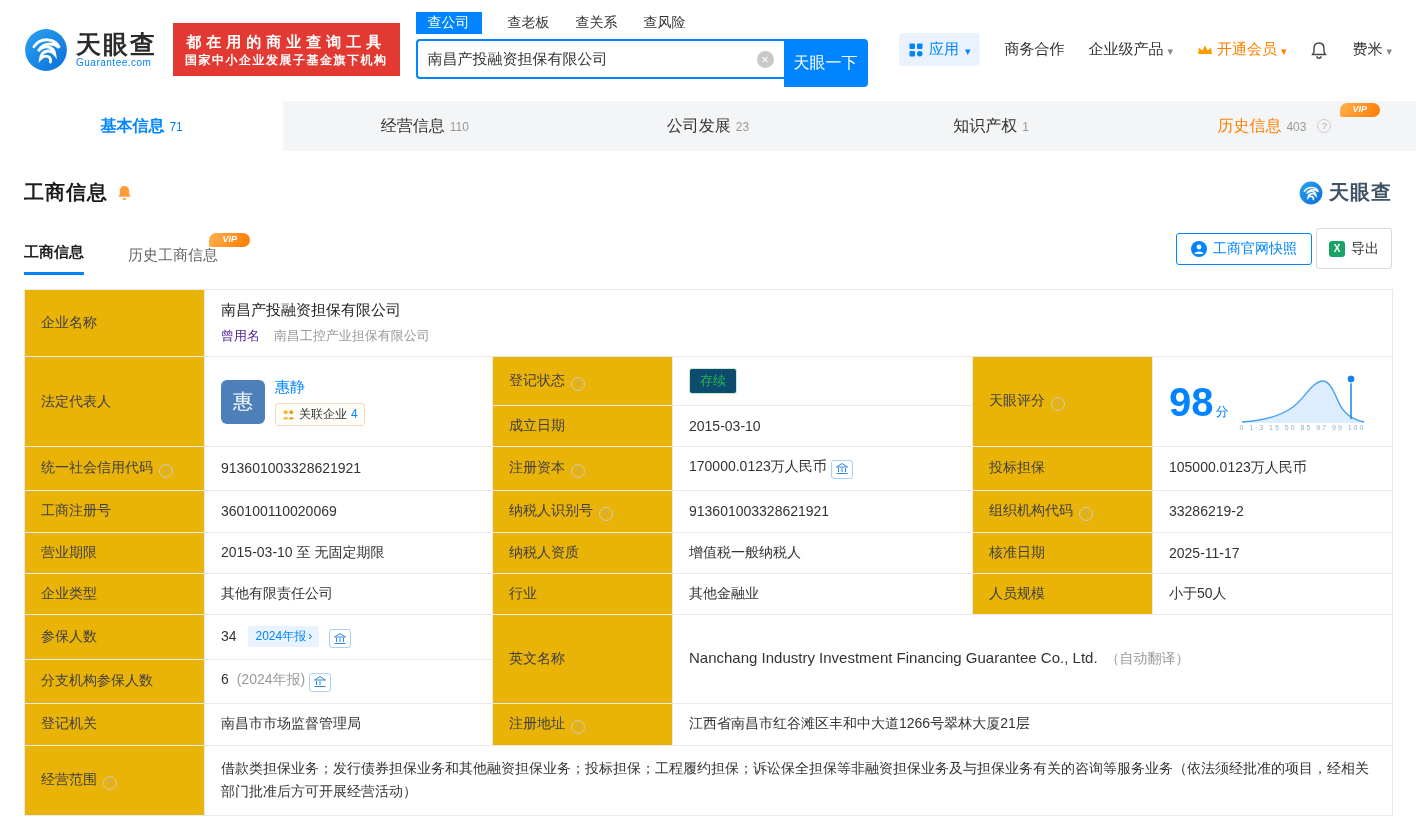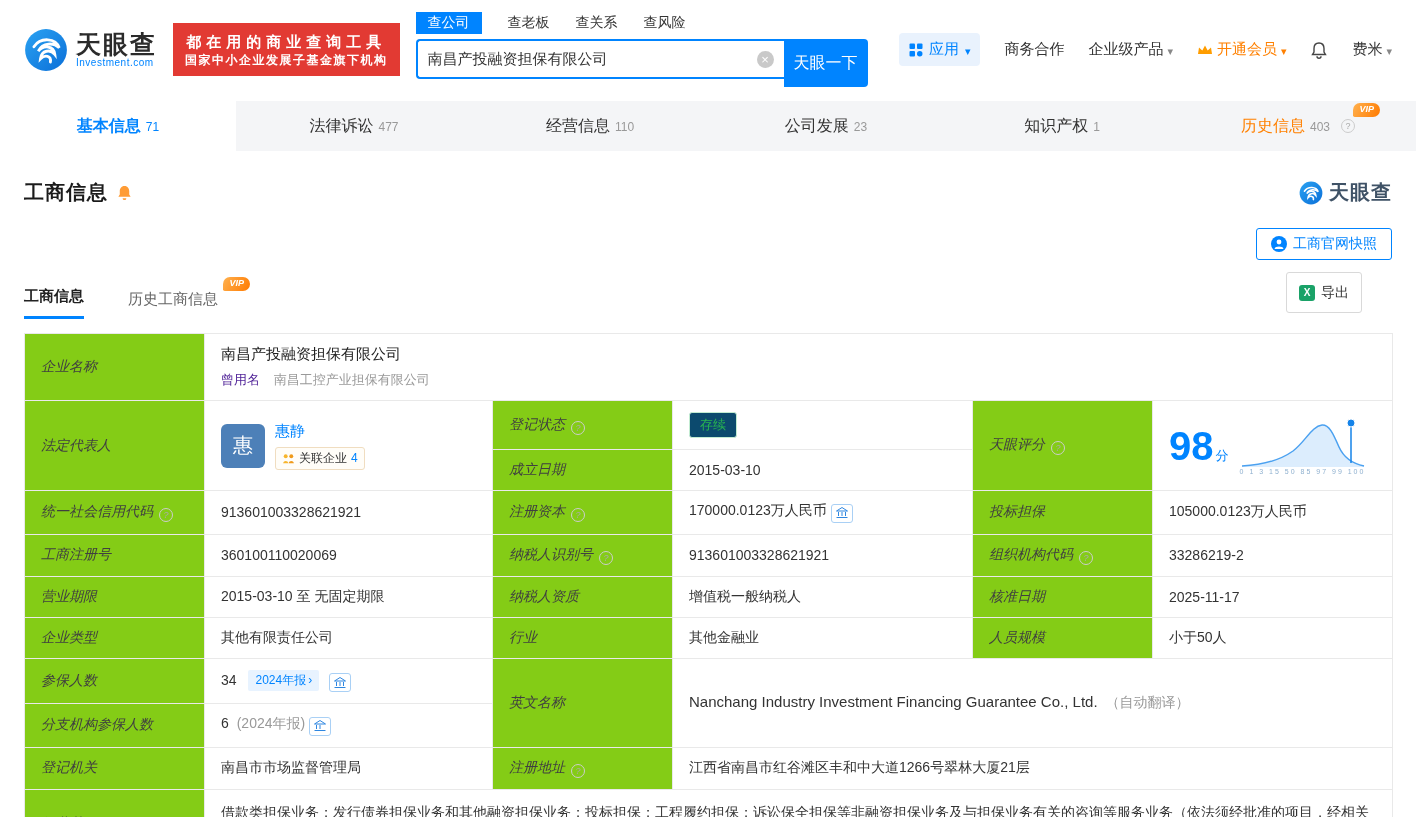--- a/index.html
+++ b/index.html
@@ -34,44 +34,44 @@
   .caret.orange::after { color:#ff8000; }
 
   
   .tabbar { display:flex; background:#f4f5f7; height:50px; margin-top:6px; }
   .tab { flex:1; display:flex; align-items:center; justify-content:center; gap:5px; font-size:16px; color:#333; position:relative; }
   .tab .cnt { font-size:12px; color:#999; margin-top:2px; }
   .tab.active { background:#fff; color:#0084ff; font-weight:bold; }
   .tab.active .cnt { color:#0084ff; font-weight:normal; }
   .tab.history { color:#ff8000; }
   .tab .vip-badge { position:absolute; top:2px; right:36px; }
-  .vip-badge { background:linear-gradient(120deg,#ffb14f,#ff7a00); color:#fff; font-size:9px; font-style:italic; font-weight:bold; padding:1px 6px 2px; border-radius:8px 8px 8px 2px; display:inline-block; line-height:1.2; }
+  .vip-badge { background:linear-gradient(120deg,#ffb14f,#ff7a00); color:#fff; font-size:9px; font-style:italic; font-weight:bold; padding:1px 13px 2px; border-radius:8px 8px 8px 2px; display:inline-block; line-height:1.2; }
 
   
   .content { padding:0 24px 20px; }
   .sec-head { display:flex; align-items:center; margin-top:28px; }
   .sec-title { font-size:20px; font-weight:bold; color:#1b1b1b; letter-spacing:1px; }
   .sub-bell { margin-left:8px; display:inline-flex; }
   .brand-right { margin-left:auto; display:flex; align-items:center; gap:6px; }
   .brand-right .txt { font-size:20px; font-weight:bold; color:#3f5266; letter-spacing:1px; }
 
   .subtab-row { display:flex; align-items:flex-end; margin-top:22px; }
   .subtab { margin-right:44px; font-size:15px; color:#666; padding-bottom:10px; position:relative; }
   .subtab.active { color:#222; font-weight:bold; border-bottom:3px solid #0084ff; }
   .subtab .vip-badge { position:absolute; top:-13px; right:-32px; }
-  .actions { margin-left:auto; display:flex; gap:12px; align-items:center; padding-bottom:6px;flex-direction:column; }
+  .actions { margin-left:auto; display:flex; gap:4px; align-items:center; padding-bottom:6px; }
   .btn-snapshot { display:inline-flex; align-items:center; gap:6px; height:32px; padding:0 14px; border:1px solid #0084ff; color:#0084ff; border-radius:3px; background:#fff; font-size:14px; }
   .btn-export { display:inline-flex; align-items:center; gap:6px; height:41px; padding:0 12px; border:1px solid #d9d9d9; color:#333; border-radius:3px; background:#fff; font-size:14px; }
   .xls-ic { width:16px; height:16px; background:#1aa268; border-radius:3px; color:#fff; font-size:10px; font-weight:bold; display:inline-flex; align-items:center; justify-content:center; }
   .xls-ic::after { content:"X"; }
 
   
   table.info { width:100%; border-collapse:collapse; margin-top:14px; table-layout:fixed; }
   .info td { border:1px solid #e9e9e9; padding:11px 16px; font-size:14px; vertical-align:middle; word-break:break-all; }
-  td.lbl { background:#84cc16; color:#404040;font-style:italic; }
+  td.lbl { background:#eab308; color:#404040; }
   .help { display:inline-flex; align-items:center; justify-content:center; width:14px; height:14px; border:1px solid #ccc; border-radius:50%; color:#aaa; font-size:9px; margin-left:6px; vertical-align:-2px; }
   .help::after { content:"?"; }
   .cname { font-size:15px; color:#222; margin-bottom:7px; }
   .former { font-size:13px; color:#999; }
   .former-tag { margin-right:10px; color:#4c1d95; }
   .rep { display:flex; gap:10px; align-items:center; }
   .avatar { width:44px; height:44px; border-radius:6px; background:#4d80b8; color:#fff; font-size:20px; display:flex; align-items:center; justify-content:center; flex:0 0 auto; }
   .rep-col { display:flex; flex-direction:column; gap:6px; }
   .rep-name { color:#0084ff; font-size:15px; text-decoration:none; }
   .rel-badge { display:inline-flex; align-items:center; gap:4px; border:1px solid #f0ddc0; border-radius:3px; padding:2px 6px; font-size:12px; color:#333; background:#fffdf8; }
@@ -98,21 +98,21 @@
           <linearGradient id="lg1" x1="0" y1="0" x2="1" y2="1">
         <stop offset="0" stop-color="#2aa2f2"></stop>
             <stop offset="1" stop-color="#0b6fd8"></stop>
       </linearGradient>
         </defs>
       <circle cx="20" cy="20" r="19" fill="url(#lg1)"></circle>
       <path d="M9 17 C15 8 29 9 32 18 C27 13 17 13 13 21 C18 15 27 16 28 24 C24 19 16 20 15 28 C19 24 25 25 24 31" stroke="#fff" stroke-width="2.6" fill="none" stroke-linecap="round"></path>
     </svg>
     <div class="logo-text" data-interactable="false">
       <div class="cn" data-interactable="false">天眼查</div>
-      <div class="en" data-interactable="false">Investment.com</div>
+      <div class="en" data-interactable="false">Guarantee.com</div>
     </div>
   </div>
 
   <div class="banner" data-interactable="false">
     <div class="b1" data-interactable="false">都在用的商业查询工具</div>
     <div class="b2" data-interactable="false">国家中小企业发展子基金旗下机构</div>
   </div>
 
   <div class="search-block" data-interactable="false">
     <div class="search-tabs" data-interactable="false">
@@ -161,24 +161,20 @@
       <span data-interactable="false">费米</span>
       <span class="caret" data-interactable="false"></span>
     </span>
   </div>
 </div>
 
 <div class="tabbar" data-interactable="false">
   <div class="tab active" data-interactable="true">
     <span data-interactable="false">基本信息</span>
     <span class="cnt" data-interactable="false">71</span>
-  </div>
-  <div class="tab" data-interactable="true">
-    <span data-interactable="false">法律诉讼</span>
-    <span class="cnt" data-interactable="false">477</span>
   </div>
   <div class="tab" data-interactable="true">
     <span data-interactable="false">经营信息</span>
     <span class="cnt" data-interactable="false">110</span>
   </div>
   <div class="tab" data-interactable="true">
     <span data-interactable="false">公司发展</span>
     <span class="cnt" data-interactable="false">23</span>
   </div>
   <div class="tab" data-interactable="true">

